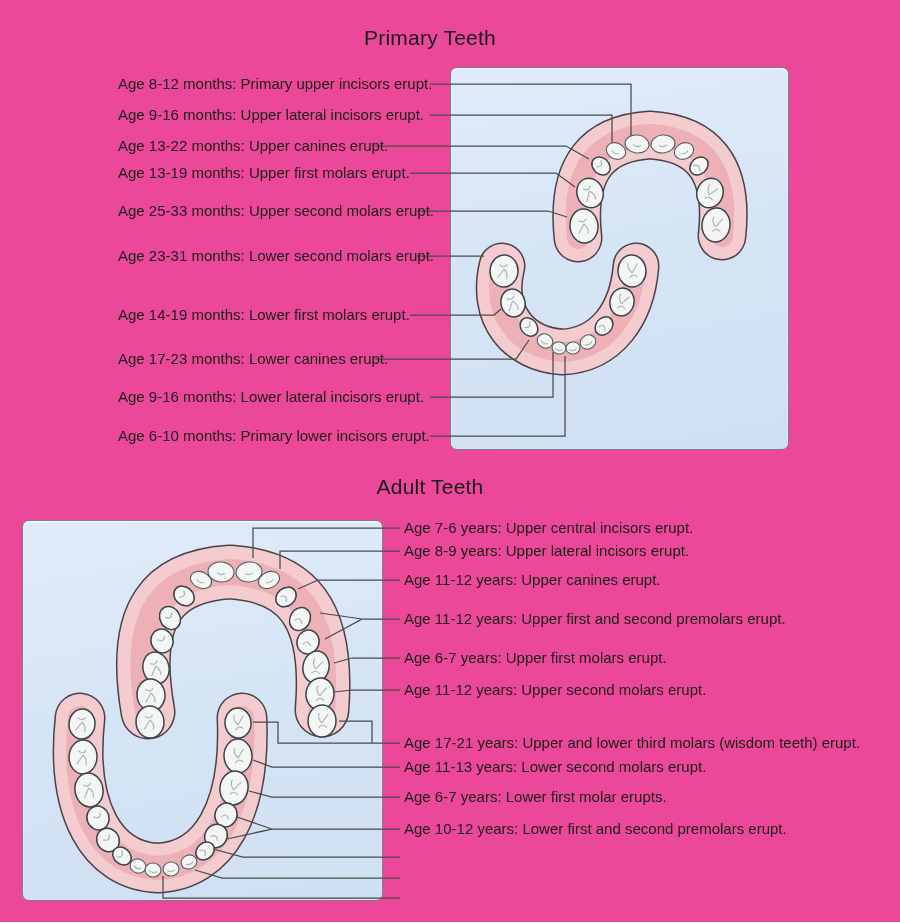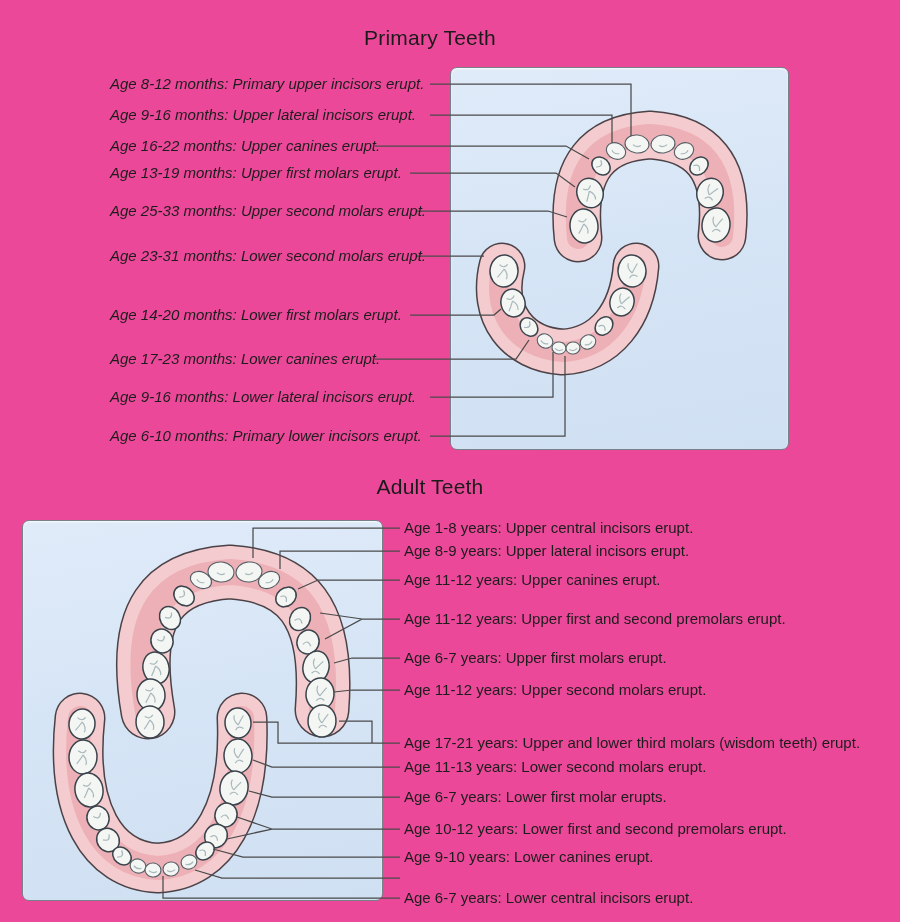--- a/index.html
+++ b/index.html
@@ -8,21 +8,21 @@
   .panel{position:absolute;border:1.5px solid #7a8088;border-radius:7px;
          background:linear-gradient(170deg,#e0ebf9 0%,#d6e5f6 45%,#cfe0f2 100%);
          box-shadow:inset 0 1px 2px rgba(255,255,255,.85);}
   #primary-panel{left:450px;top:67px;width:337px;height:381px;}
   #adult-panel{left:22px;top:520px;width:359px;height:379px;}
   .sec-title{position:absolute;width:300px;left:280px;text-align:center;
              font-size:21px;color:#1a1a1a;letter-spacing:.2px;}
   #primary-title{top:26px;}
   #adult-title{top:475px;}
   .lbl{position:absolute;white-space:nowrap;font-size:15px;line-height:20px;color:#1c1c1c;}
-  .p-lbl{left:110px;font-style:italic;}
+  .p-lbl{left:118px;}
   .a-lbl{left:404px;}
   #gfx{position:absolute;left:0;top:0;pointer-events:none;}
   .leader{fill:none;stroke:#4a4a4a;stroke-width:1.25px;}
   .gum-outline{fill:none;stroke:#4b4247;stroke-linecap:round;}
   .gum-main{fill:none;stroke:#f4cbce;stroke-linecap:round;}
   .gum-mid{fill:none;stroke:#edb0b6;stroke-linecap:round;}
   .tooth ellipse{fill:#f3f6f3;stroke:#3a434b;stroke-width:1.5px;}
   .tooth.sm ellipse{stroke-width:1.1px;stroke:#555e66;}
   .detail{fill:none;stroke:#a9b8bc;stroke-width:1.2px;}
 </style>
@@ -310,35 +310,33 @@
       <path class="leader" d="M249,791 L272,797 H400"></path>
       <path class="leader" d="M237,817 L272,829 L227,839 M272,829 H400"></path>
       <path class="leader" d="M213,849 L243,857 H400"></path>
       <path class="leader" d="M195,870 L222,878 H400"></path>
       <path class="leader" d="M163,876 V898 H400"></path>
     </g>
   </svg>
 
   <div class="lbl p-lbl" style="top:74px">Age 8-12 months: Primary upper incisors erupt.</div>
   <div class="lbl p-lbl" style="top:105px">Age 9-16 months: Upper lateral incisors erupt.</div>
-  <div class="lbl p-lbl" style="top:136px">Age 16-22 months: Upper canines erupt.</div>
+  <div class="lbl p-lbl" style="top:136px">Age 13-22 months: Upper canines erupt.</div>
   <div class="lbl p-lbl" style="top:163px">Age 13-19 months: Upper first molars erupt.</div>
   <div class="lbl p-lbl" style="top:201px">Age 25-33 months: Upper second molars erupt.</div>
   <div class="lbl p-lbl" style="top:246px">Age 23-31 months: Lower second molars erupt.</div>
-  <div class="lbl p-lbl" style="top:305px">Age 14-20 months: Lower first molars erupt.</div>
+  <div class="lbl p-lbl" style="top:305px">Age 14-19 months: Lower first molars erupt.</div>
   <div class="lbl p-lbl" style="top:349px">Age 17-23 months: Lower canines erupt.</div>
   <div class="lbl p-lbl" style="top:387px">Age 9-16 months: Lower lateral incisors erupt.</div>
   <div class="lbl p-lbl" style="top:426px">Age 6-10 months: Primary lower incisors erupt.</div>
 
-  <div class="lbl a-lbl" style="top:518px">Age 1-8 years: Upper central incisors erupt.</div>
+  <div class="lbl a-lbl" style="top:518px">Age 7-6 years: Upper central incisors erupt.</div>
   <div class="lbl a-lbl" style="top:541px">Age 8-9 years: Upper lateral incisors erupt.</div>
   <div class="lbl a-lbl" style="top:570px">Age 11-12 years: Upper canines erupt.</div>
   <div class="lbl a-lbl" style="top:609px">Age 11-12 years: Upper first and second premolars erupt.</div>
   <div class="lbl a-lbl" style="top:648px">Age 6-7 years: Upper first molars erupt.</div>
   <div class="lbl a-lbl" style="top:680px">Age 11-12 years: Upper second molars erupt.</div>
   <div class="lbl a-lbl" style="top:733px">Age 17-21 years: Upper and lower third molars (wisdom teeth) erupt.</div>
   <div class="lbl a-lbl" style="top:757px">Age 11-13 years: Lower second molars erupt.</div>
   <div class="lbl a-lbl" style="top:787px">Age 6-7 years: Lower first molar erupts.</div>
   <div class="lbl a-lbl" style="top:819px">Age 10-12 years: Lower first and second premolars erupt.</div>
-  <div class="lbl a-lbl" style="top:847px">Age 9-10 years: Lower canines erupt.</div>
-  <div class="lbl a-lbl" style="top:888px">Age 6-7 years: Lower central incisors erupt.</div>
 
 </div>
 
 </body></html>

